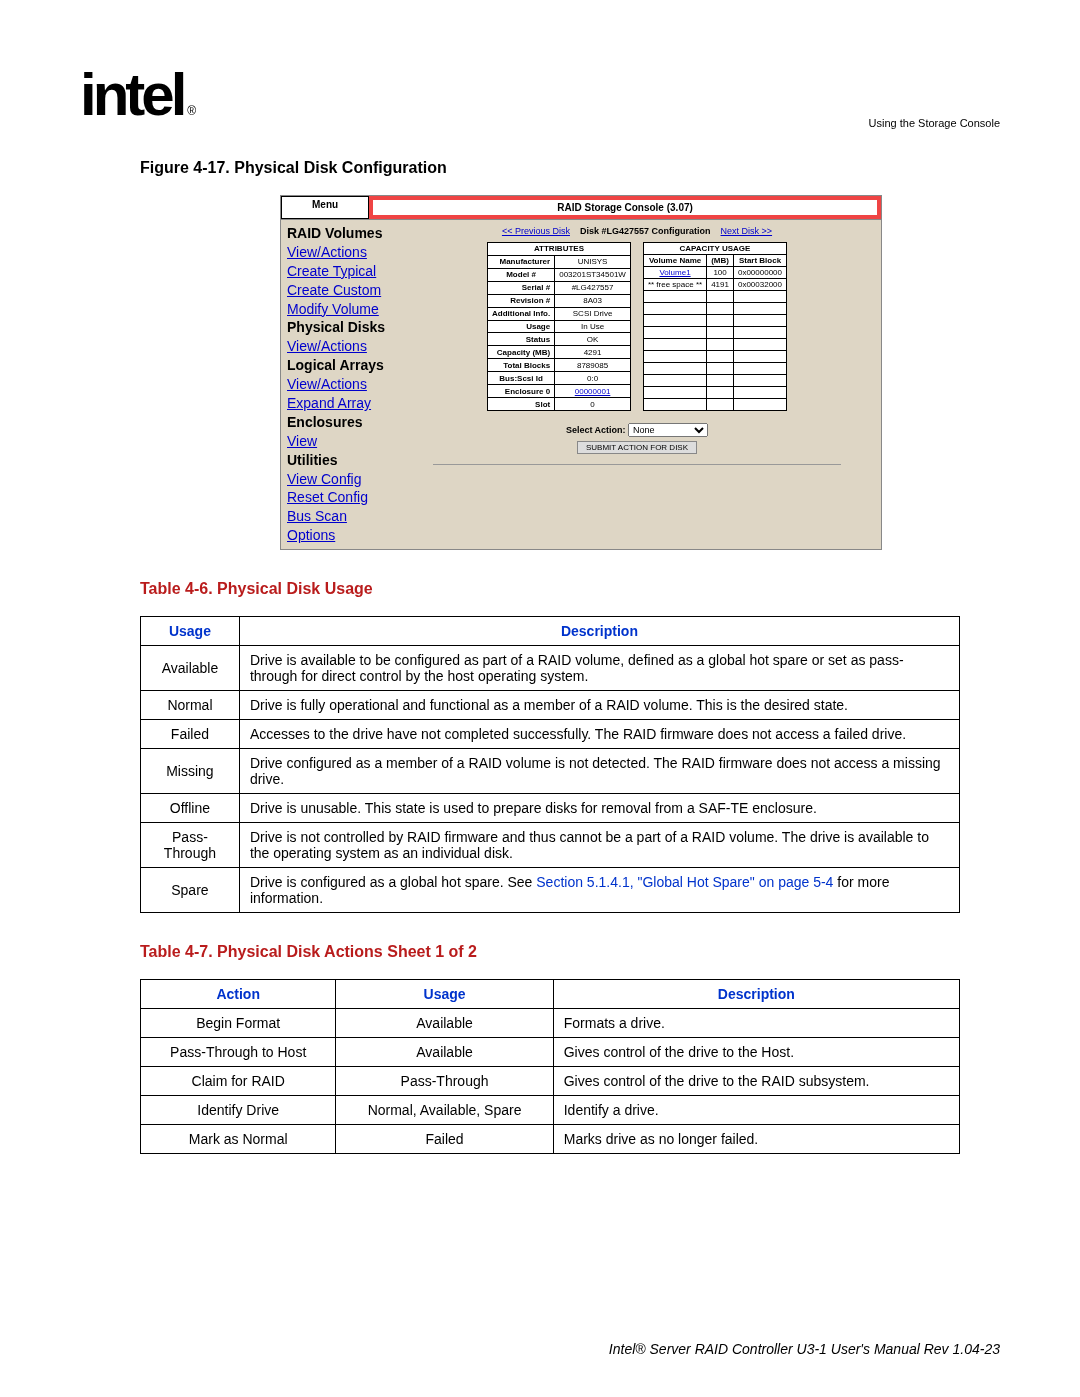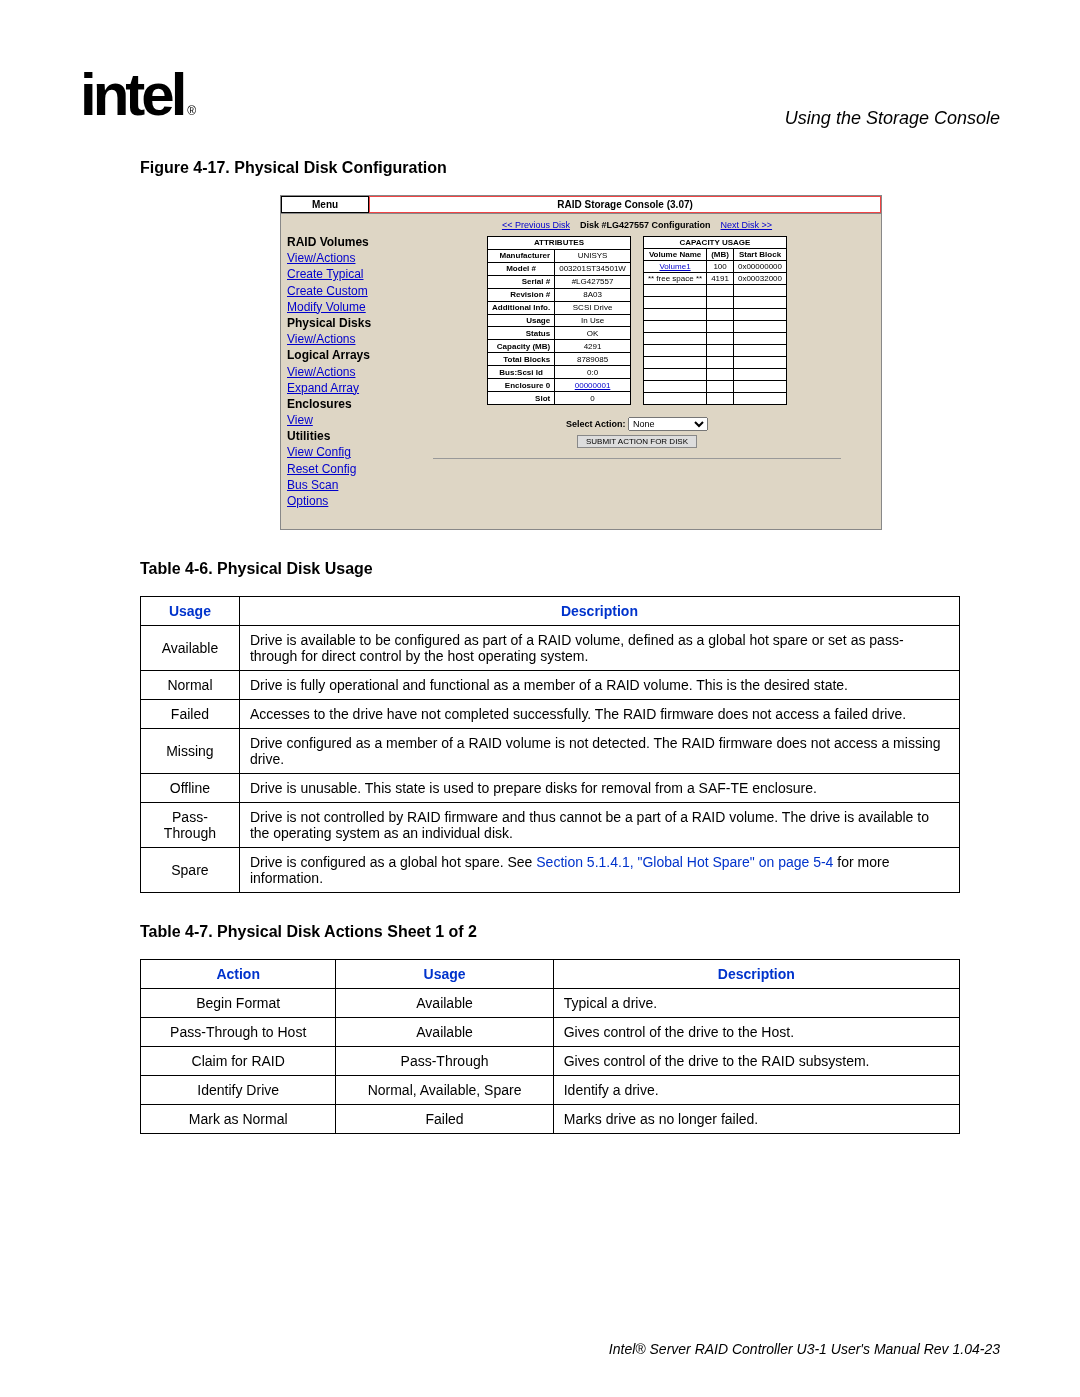--- a/index.html
+++ b/index.html
@@ -1,28 +1,28 @@
 <!DOCTYPE html>
 <html><head>
 <meta charset="utf-8">
 <style>
 body{margin:0;background:#fff;font-family:Arial,Helvetica,sans-serif;color:#000}
 .page{width:1080px;height:1397px;margin:0 auto;position:relative;padding:60px 80px 0 80px;box-sizing:border-box}
 .header{display:flex;justify-content:space-between;align-items:flex-end;margin-bottom:30px}
 .logo{font-family:Arial,sans-serif;font-size:60px;font-weight:bold;letter-spacing:-4px;display:flex;align-items:baseline}
 .logo sub.reg{font-size:12px;font-weight:normal;margin-left:4px;vertical-align:baseline}
-.chapter{font-style:italic;font-size:18px}
+.chapter{font-size:11px}
 .fig-caption,.tbl-caption{font-weight:bold;font-size:16px;margin:30px 0 18px 60px}
-.tbl-caption{color:#000000}
+.tbl-caption{color:#b91c1c}
 .screenshot{border:1px solid #888;width:600px;margin:0 0 20px 200px;background:#ded6c5;font-size:9px}
 .screenshot .topbar{display:flex;border-bottom:1px solid #888}
 .screenshot .menu-cell{background:#fff;border:1px solid #000;padding:2px 30px;font-weight:bold;font-size:10px}
-.screenshot .console-cell{flex:1;background:#fff;border:1px solid #ef4444;padding:2px;text-align:center;font-weight:bold;font-size:10px}
+.screenshot .console-cell{flex:1;background:#fff;border:4px solid #ef4444;padding:2px;text-align:center;font-weight:bold;font-size:10px}
 .screenshot .body{display:flex}
-.screenshot .sidebar{width:100px;padding:20px 6px;font-size:12px;line-height:1.35}
+.screenshot .sidebar{width:100px;padding:4px 6px;font-size:14px;line-height:1.35}
 .screenshot .sidebar .hdr{font-weight:bold;color:#000}
 .screenshot .sidebar a{color:#0000cc;text-decoration:underline;display:block}
 .screenshot .main{flex:1;padding:6px 10px}
 .screenshot .nav-row{text-align:center;font-size:9px;margin-bottom:6px}
 .screenshot .nav-row a{color:#0000cc;text-decoration:underline}
 .screenshot .tables{display:flex;gap:12px;justify-content:center}
 .screenshot table.inner{border-collapse:collapse;font-size:8px}
 .screenshot table.inner th,.screenshot table.inner td{border:1px solid #000;padding:1px 4px;background:#fff;text-align:center}
 .screenshot table.inner th{font-weight:bold}
 .screenshot .action-row{text-align:center;margin-top:12px;font-size:9px}
@@ -262,21 +262,21 @@
  <table class="doc" id="t47">
       <tbody>
         <tr>
           <th>Action</th>
           <th>Usage</th>
           <th>Description</th>
         </tr>
         <tr>
           <td class="center">Begin Format</td>
           <td class="center">Available</td>
-          <td>Typical a drive.</td>
+          <td>Formats a drive.</td>
         </tr>
         <tr>
           <td class="center">Pass-Through to Host</td>
           <td class="center">Available</td>
           <td>Gives control of the drive to the Host.</td>
         </tr>
         <tr>
           <td class="center">Claim for RAID</td>
           <td class="center">Pass-Through</td>
           <td>Gives control of the drive to the RAID subsystem.</td>

